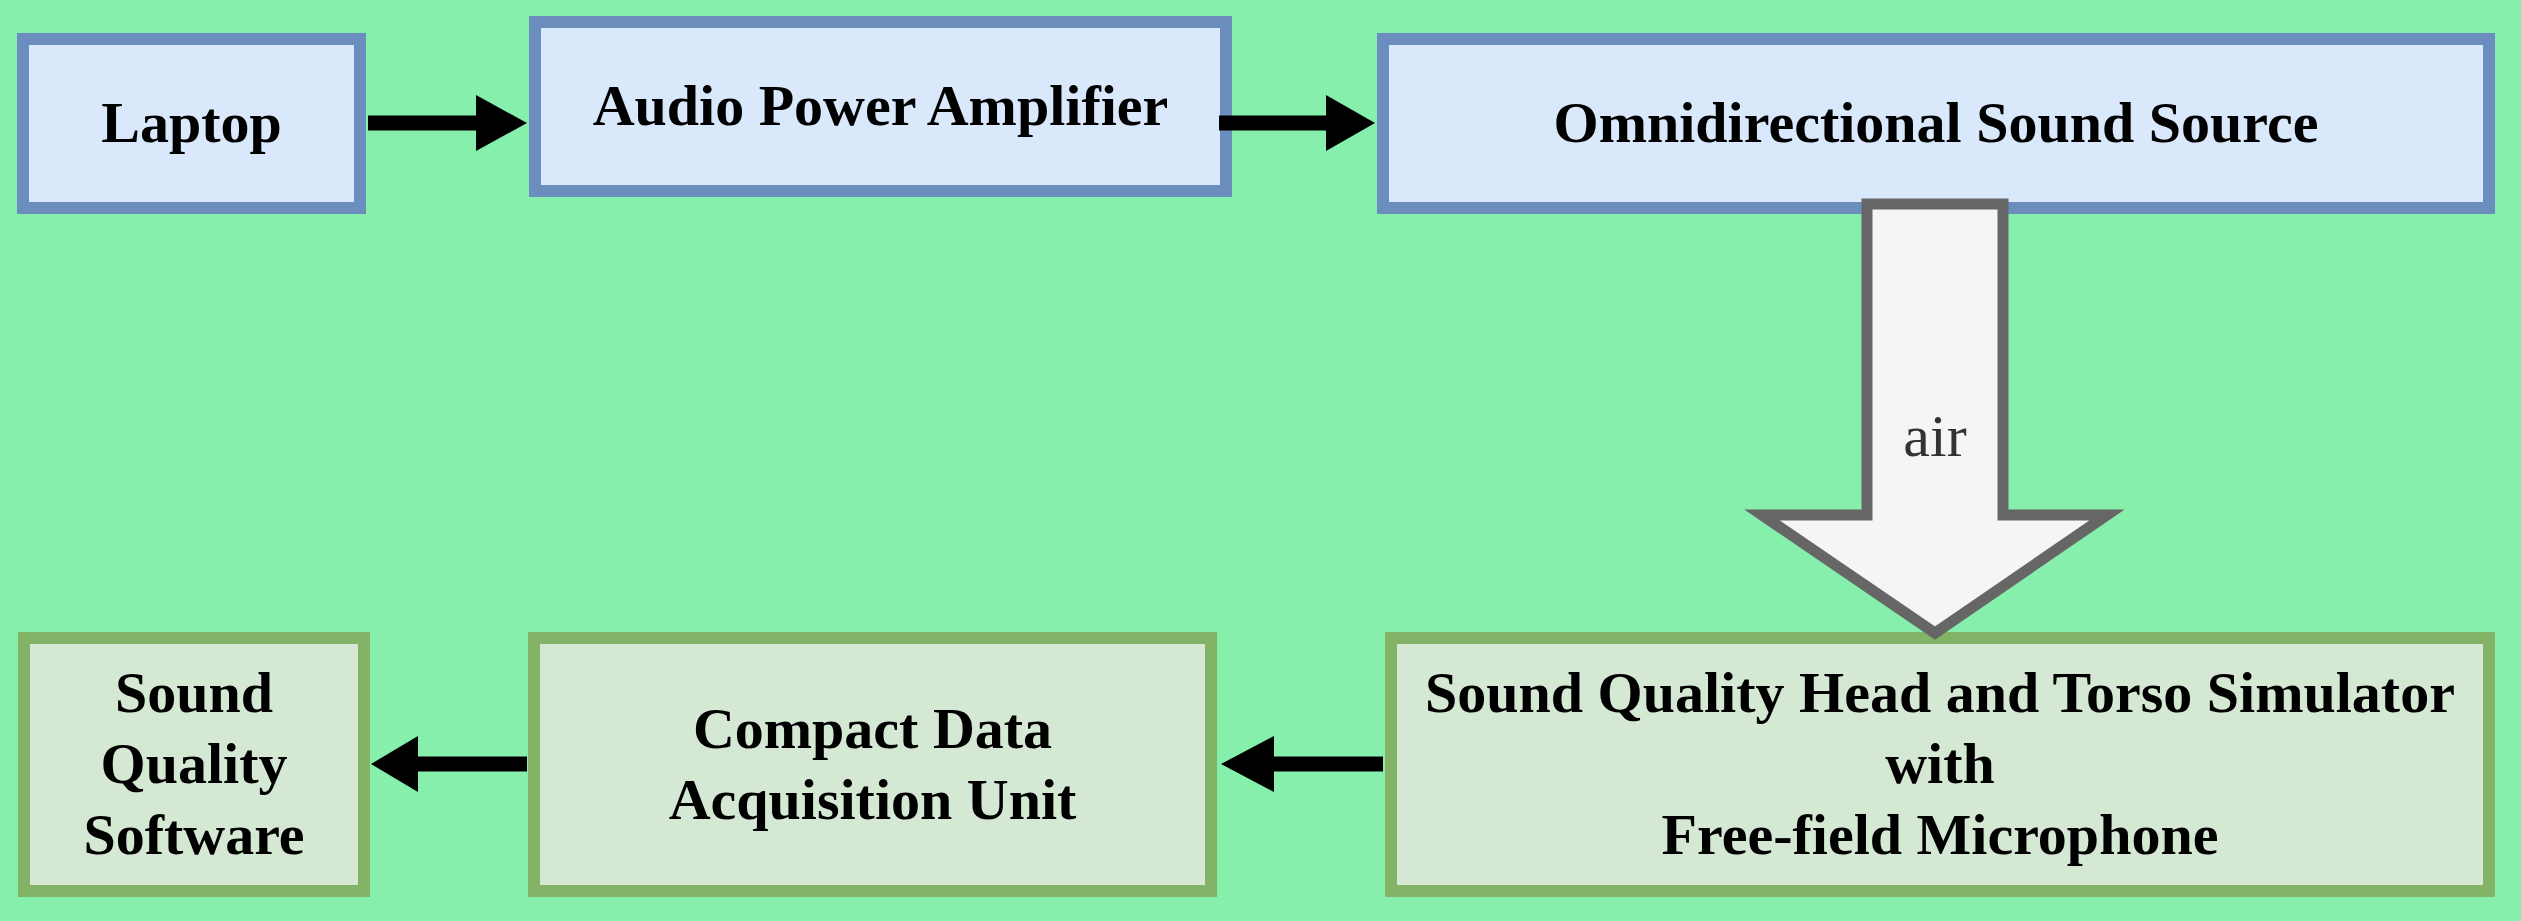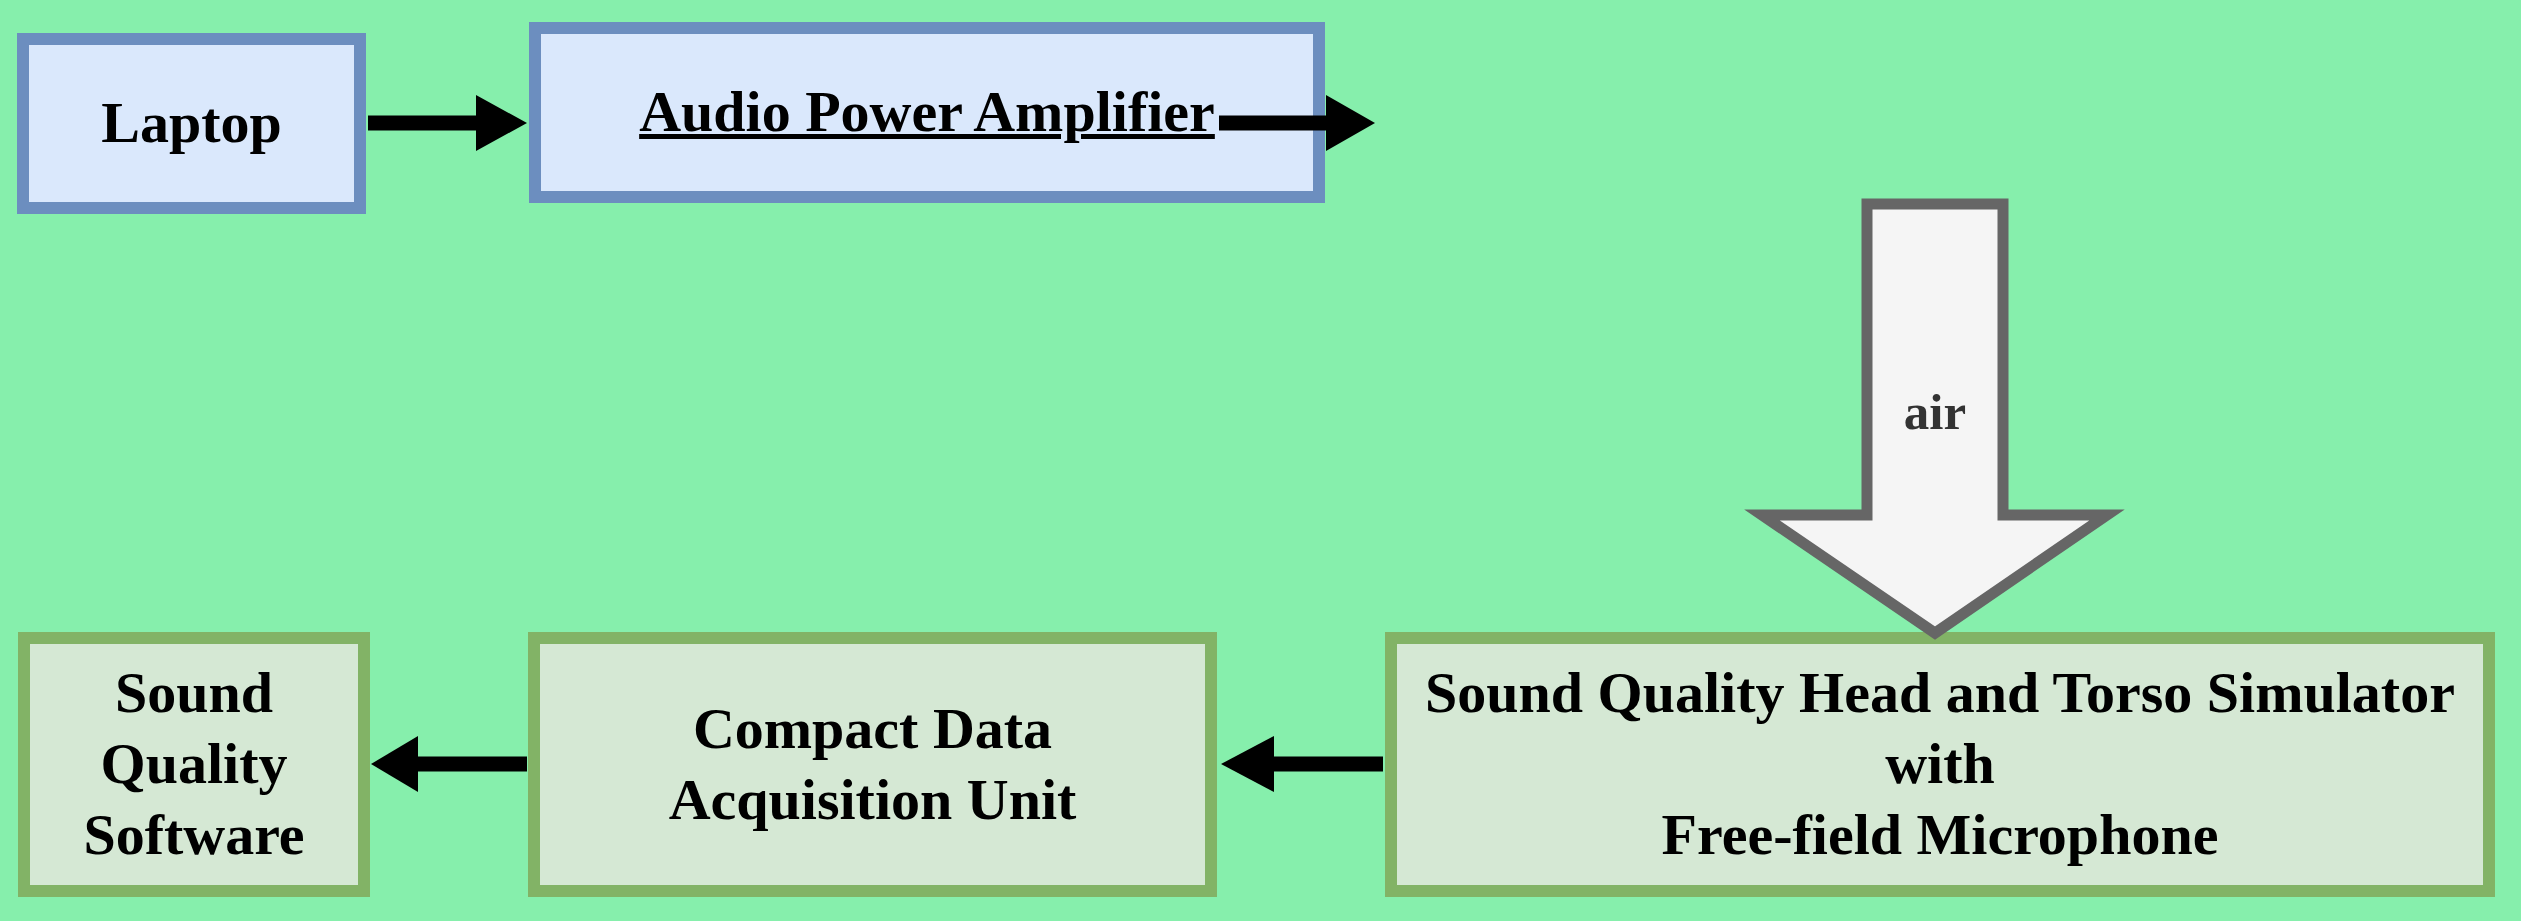--- a/index.html
+++ b/index.html
@@ -57,41 +57,44 @@
   }
   .block-arrow {
     fill: var(--air-arrow-fill, #f5f5f5);
     stroke: var(--air-arrow-stroke, #666666);
     stroke-width: 11;
     stroke-linejoin: miter;
   }
   .air-label {
     position: absolute;
     left: 1935px;
-    top: 412px;
+    top: 436px;
     transform: translate(-50%, -50%);
     z-index: 6;
-    font-weight: bold;
-    font-size: 51px;
+    font-weight: normal;
+    font-size: 60px;
     color: var(--air-text-color, #333333);
   }
 </style>
 </head>
 <body>
 
 <div class="diagram">
 
   <div class="node blue" style="left:17px; top:33px; width:349px; height:181px;">
     <span class="label">Laptop</span>
   </div>
 
-  <div class="node blue" style="left:529px; top:22px; width:796px; height:181px;text-decoration:underline;">
+  <div class="node blue" style="left:529px; top:16px; width:703px; height:181px;">
     <span class="label">Audio Power Amplifier</span>
   </div>
 
+  <div class="node blue" style="left:1377px; top:33px; width:1118px; height:181px;">
+    <span class="label">Omnidirectional Sound Source</span>
+  </div>
 
   <div class="node green" style="left:18px; top:632px; width:352px; height:265px;">
     <span class="label">Sound
 Quality
 Software</span>
   </div>
 
   <div class="node green" style="left:528px; top:632px; width:689px; height:265px;">
     <span class="label">Compact Data
 Acquisition Unit</span>

